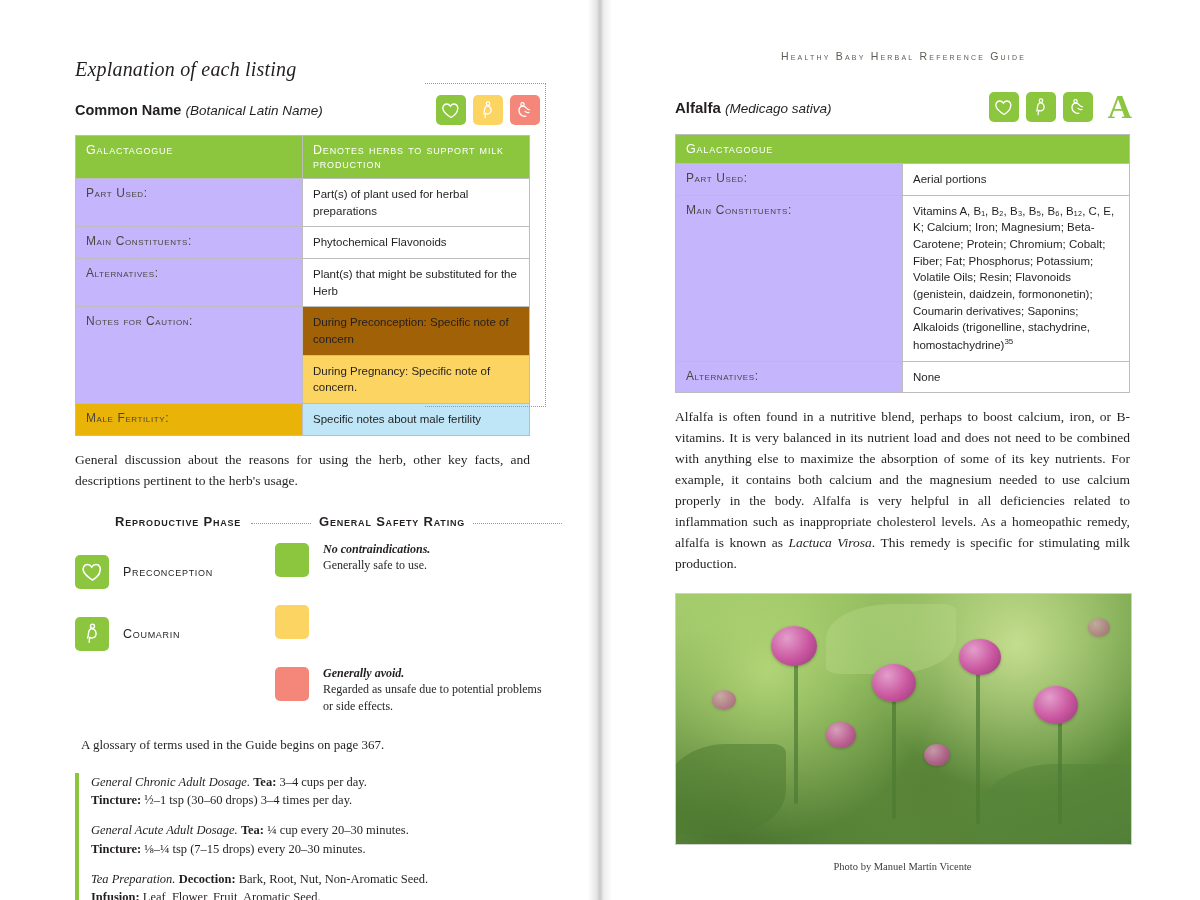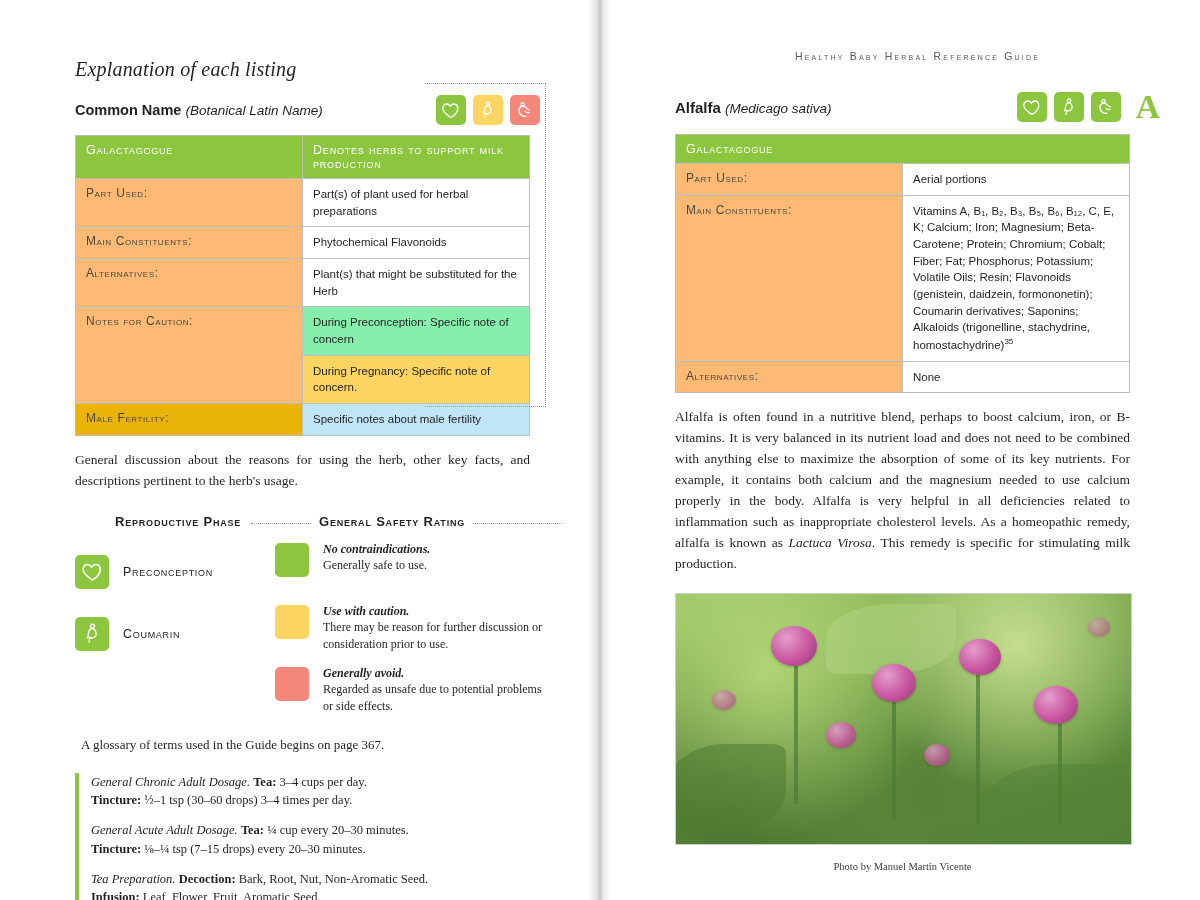--- a/index.html
+++ b/index.html
@@ -25,21 +25,21 @@
     height: 900px;
     box-sizing: border-box;
     background: #ffffff;
   }
   .page-left {
     width: 600px;
     padding: 40px 60px 0 75px;
   }
   .page-right {
     width: 600px;
-    padding: 40px 40px 0 75px;
+    padding: 40px 68px 0 75px;
   }
   
   .gutter {
     position: absolute;
     left: 588px;
     top: 0;
     width: 24px;
     height: 900px;
     background: linear-gradient(to right, rgba(0,0,0,0.0) 0%, rgba(0,0,0,0.10) 35%, rgba(0,0,0,0.22) 50%, rgba(0,0,0,0.07) 66%, rgba(0,0,0,0) 100%);
     pointer-events: none;
@@ -112,32 +112,32 @@
     background: #8cc63f;
     border: 1px solid #8cc63f;
     color: #ffffff;
     font-variant: small-caps;
     font-size: 12.5px;
     letter-spacing: 0.8px;
     padding: 6px 10px;
   }
   td.label {
     width: 150px;
-    background: #fdba74;
+    background: #c4b5fd;
     font-variant: small-caps;
     letter-spacing: 0.6px;
     font-size: 12px;
     color: #4a463f;
   }
   td.value {
     background: #ffffff;
     color: #231f20;
     line-height: 1.45;
   }
-  td.value.warn-red { background: #86efac; }
+  td.value.warn-red { background: #a16207; }
   td.value.warn-yellow { background: #fcd462; }
   td.value.male-blue { background: #bfe6f7; }
   td.label.male { background: #eab308; }
 
   .body-text {
     font-family: "Liberation Serif", serif;
     font-size: 13.5px;
     line-height: 1.55;
     text-align: justify;
     margin: 14px 0 0 0;
@@ -426,24 +426,20 @@
         <div class="rating-row">
           <div class="swatch" style="background:#8cc63f"></div>
           <div class="rating-text">
             <b>No contraindications.</b>
             <span>Generally safe to use.</span>
           </div>
         </div>
 
         <div class="rating-row">
           <div class="swatch" style="background:#fcd462"></div>
-          <div class="rating-text">
-            <b>Use with caution.</b>
-            <span>There may be reason for further discussion or consideration prior to use.</span>
-          </div>
         </div>
 
         <div class="rating-row">
           <div class="swatch" style="background:#f4867a"></div>
           <div class="rating-text">
             <b>Generally avoid.</b>
             <span>Regarded as unsafe due to potential problems or side effects.</span>
           </div>
         </div>
 

